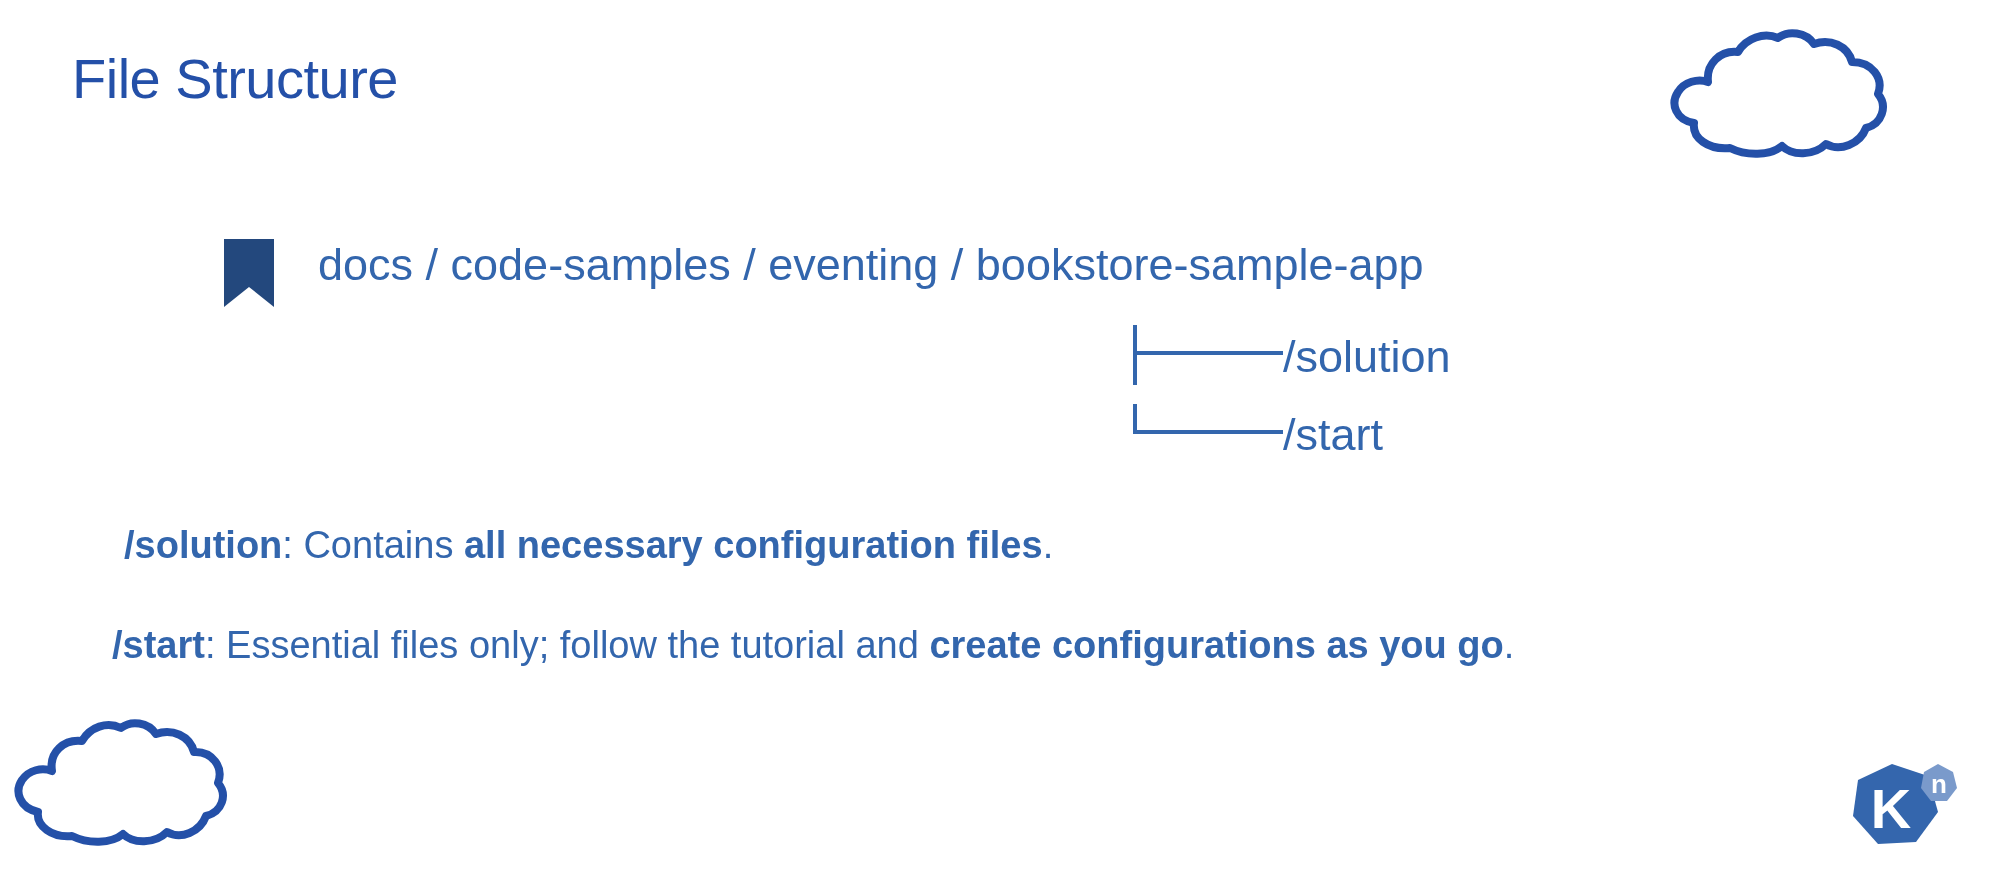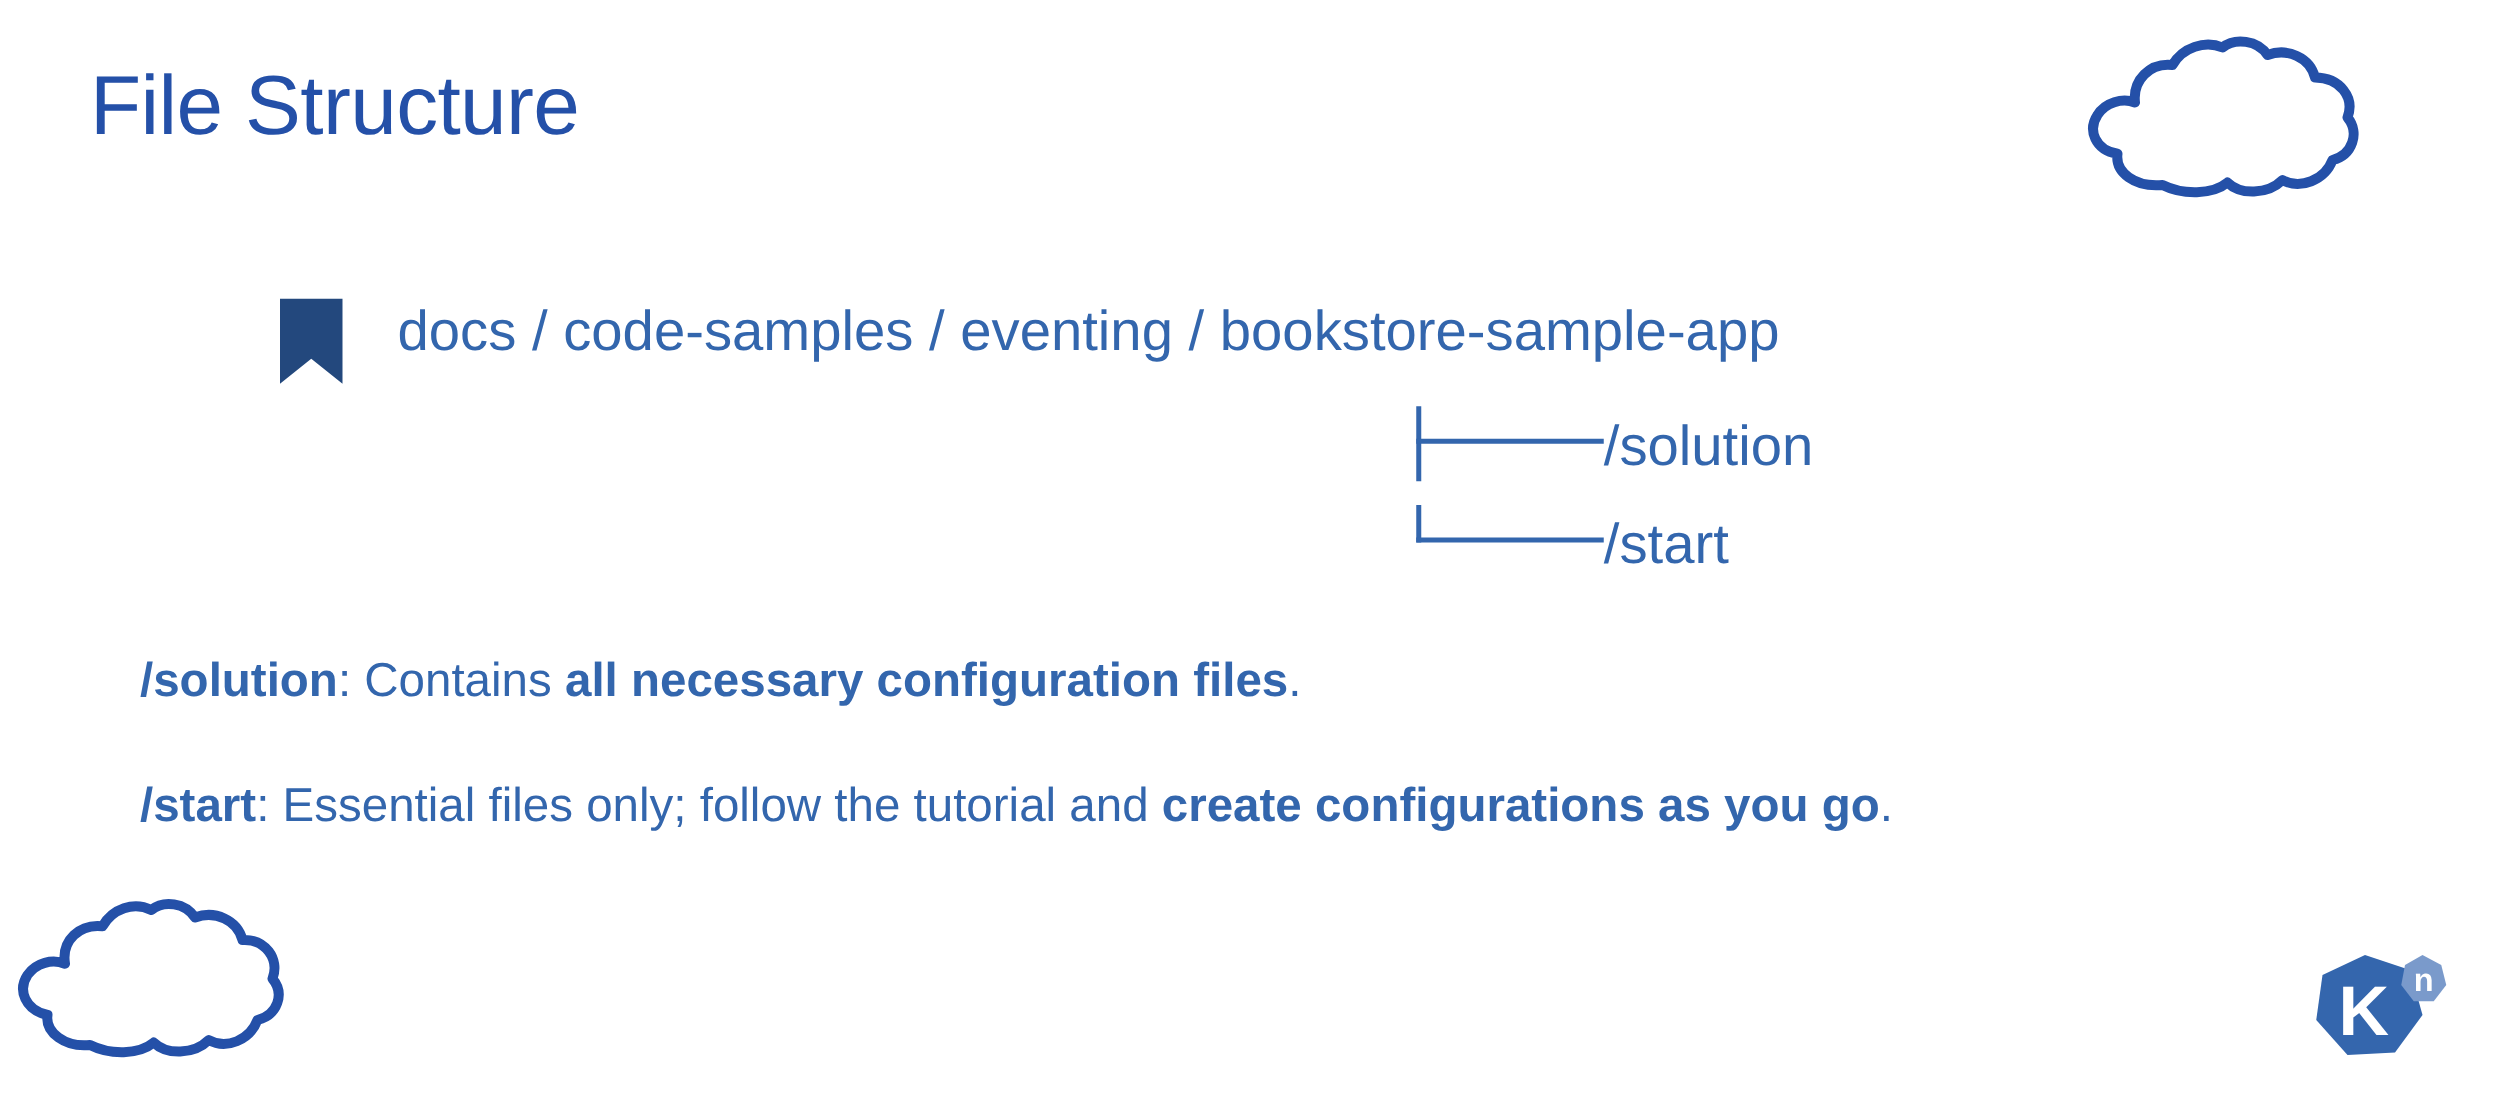--- a/index.html
+++ b/index.html
@@ -14,21 +14,21 @@
     overflow: hidden;
     font-family: "Liberation Sans", sans-serif;
     -webkit-font-smoothing: antialiased;
   }
 
   
   #slide-title {
     position: absolute;
     left: 72px;
     top: 48px;
-    font-size: 67px;
+    font-size: 56px;
     font-weight: 400;
     letter-spacing: -0.5px;
     color: #2450A8;
     line-height: 1.1;
     white-space: nowrap;
   }
 
   
   #path-row {
     position: absolute;
@@ -96,21 +96,21 @@
   .bullet {
     position: absolute;
     left: 112px;
     font-size: 38px;
     color: #3366AD;
     line-height: 1.25;
     white-space: nowrap;
     font-weight: 400;
   }
   .bullet b { font-weight: 700; }
-  #bullet-solution { top: 522px; }
+  #bullet-solution { top: 522px; margin-left: 12px; }
   #bullet-start    { top: 622px; text-align: center; }
 
   
   #cloud-top-right {
     position: absolute;
     left: 1668px;
     top: 28px;
     width: 222px;
     height: 132px;
   }

